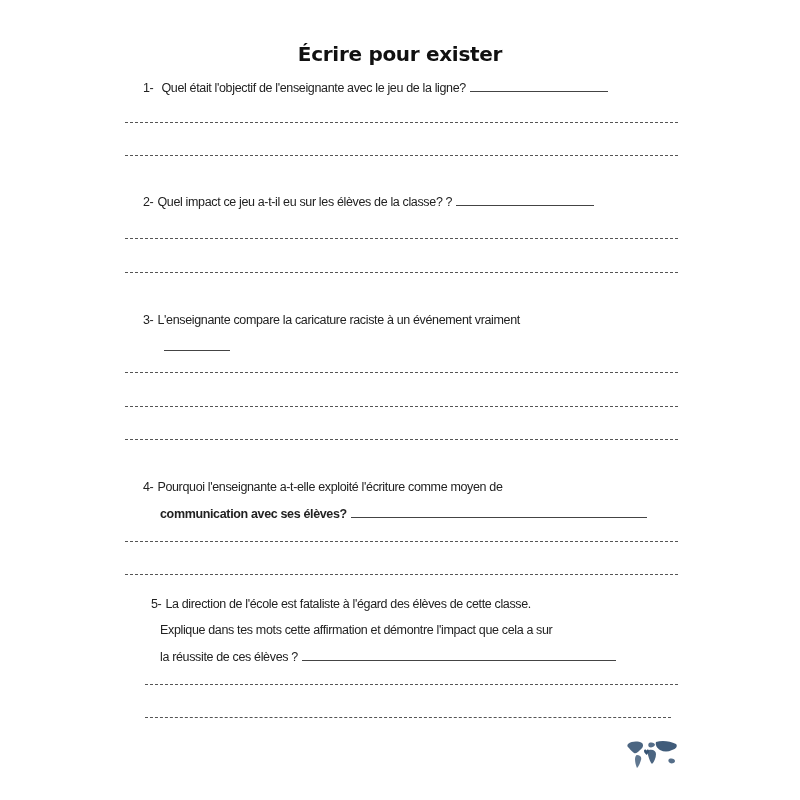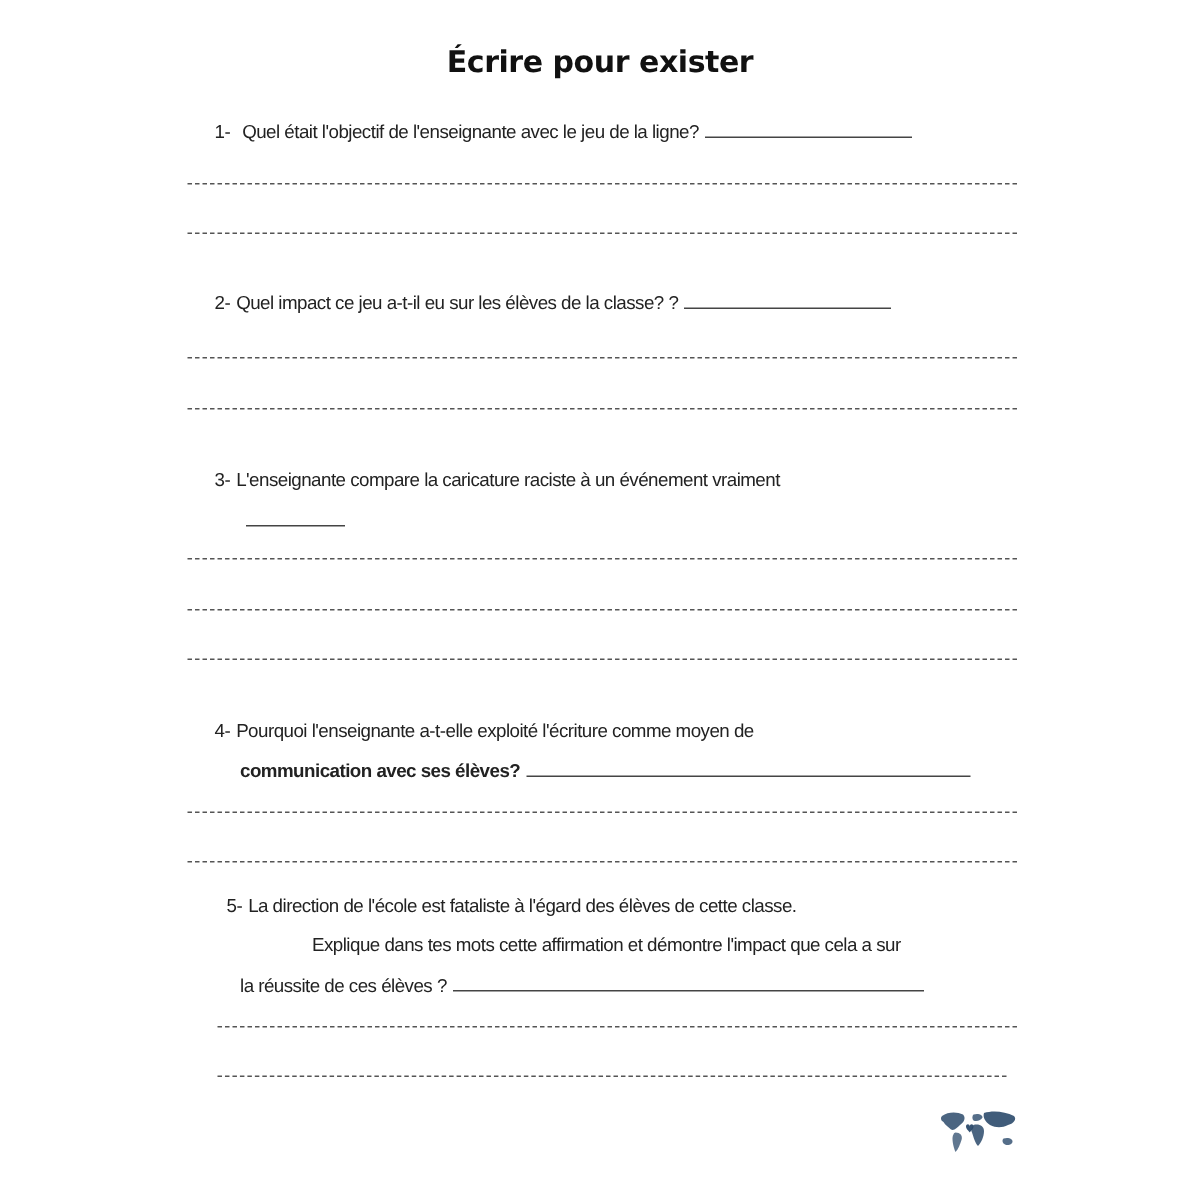--- a/index.html
+++ b/index.html
@@ -10,21 +10,21 @@
     body {
       width: 800px;
       height: 800px;
       position: relative;
       overflow: hidden;
       font-family: "Liberation Sans", sans-serif;
       color: #1a1a1a;
     }
     .page-title {
       position: absolute;
-      top: 29px;
+      top: 42px;
       left: 0;
       width: 800px;
       text-align: center;
       font-family: "DejaVu Sans", sans-serif;
       font-weight: bold;
       font-size: 20px;
       letter-spacing: -0.3px;
       color: #111111;
     }
     .q-line {
@@ -92,21 +92,21 @@
   </div>
   <div class="q-line" style="top:506px; left:160px;font-weight:bold;">
     <span>communication avec ses élèves?</span><span class="blank" style="width:296px;"></span>
   </div>
   <div class="answer-line" style="top:541px; left:125px; width:553px;"></div>
   <div class="answer-line" style="top:574px; left:125px; width:553px;"></div>
 
   <div class="q-line" style="top:596px; left:151px;">
     <span class="num" style="margin-right:4px;">5-</span><span>La direction de l'école est fataliste à l'égard des élèves de cette classe.</span>
   </div>
-  <div class="q-line" style="top:622px; left:160px;margin-left:48px;">
+  <div class="q-line" style="top:622px; left:160px;">
     <span>Explique dans tes mots cette affirmation et démontre l'impact que cela a sur</span>
   </div>
   <div class="q-line" style="top:649px; left:160px;">
     <span>la réussite de ces élèves ?</span><span class="blank" style="width:314px;"></span>
   </div>
   <div class="answer-line" style="top:684px; left:145px; width:533px;"></div>
   <div class="answer-line" style="top:717px; left:145px; width:526px;"></div>
 
   <div class="logo">
     <svg width="58" height="34" viewBox="0 0 58 34">

